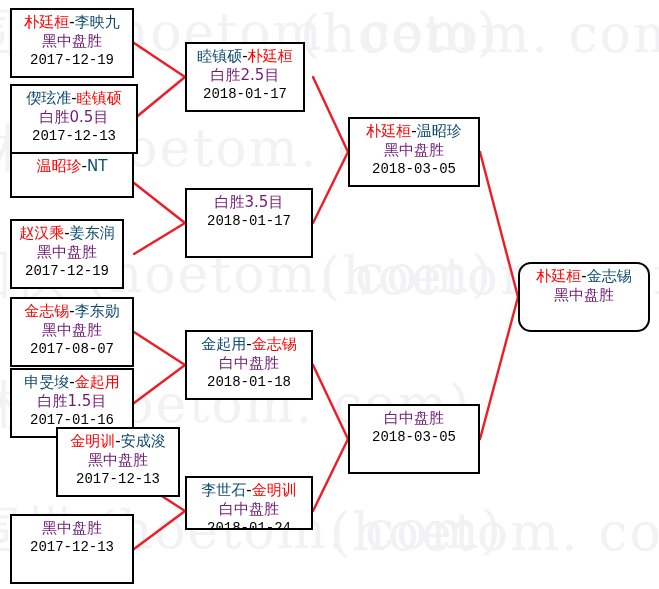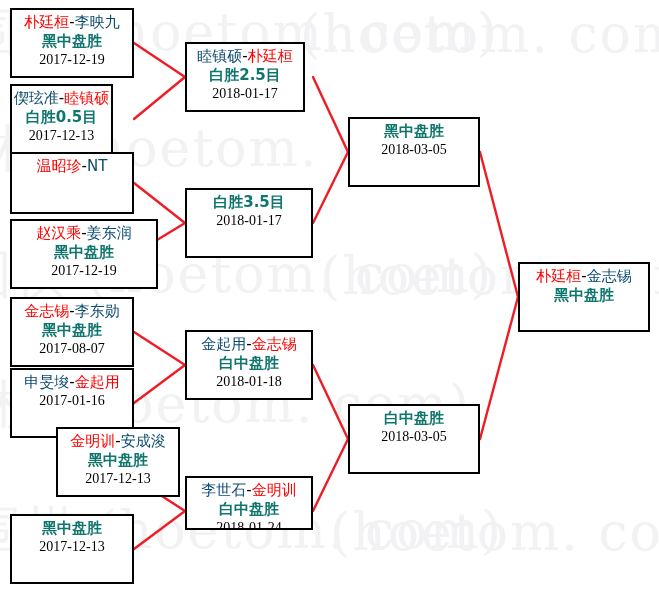--- a/index.html
+++ b/index.html
@@ -79,30 +79,29 @@
   }
   .player-lose {
     color: #0c4a6e;
   }
   .vs-dash {
     color: #000000;
   }
   .result-line {
     font-size: 15px;
     line-height: 19px;
-    color: #0f766e;
-    white-space: nowrap;
-    font-weight: bold;
+    color: #701a75;
+    white-space: nowrap;
   }
   .date-line {
     font-size: 14px;
     line-height: 18px;
     color: #000000;
     white-space: nowrap;
-    font-family: Liberation Serif, serif;
+    font-family: Liberation Mono, monospace;
   }
   .empty-body {
     height: 38px;
   }
 </style>
 </head>
 <body>
 
 <div id="bracket-root">
 
@@ -133,41 +132,42 @@
       <line x1="480" y1="152" x2="518" y2="297" stroke="#ee1c25" stroke-width="2.4" stroke-linecap="round"></line>
       <line x1="480" y1="439" x2="518" y2="297" stroke="#ee1c25" stroke-width="2.4" stroke-linecap="round"></line>
     </svg>
 
   <div id="boxes-layer">
       <div class="match-box" style="left: 10px; top: 8px; width: 124px; height: 70px;">
         <div class="pairing"><span class="player-win">朴廷桓</span><span class="vs-dash">-</span><span class="player-lose">李映九</span></div>
         <div class="result-line">黑中盘胜</div>
         <div class="date-line">2017-12-19</div>
       </div>
-      <div class="match-box" style="left: 10px; top: 84px; width: 103px; height: 70px;">
+      <div class="match-box" style="left: 10px; top: 84px; width: 128px; height: 70px;">
         <div class="pairing"><span class="player-lose">偰玹准</span><span class="vs-dash">-</span><span class="player-win">睦镇硕</span></div>
         <div class="result-line">白胜0.5目</div>
         <div class="date-line">2017-12-13</div>
       </div>
-      <div class="match-box" style="left: 10px; top: 152px; width: 124px; height: 62px;">
+      <div class="match-box" style="left: 10px; top: 152px; width: 124px; height: 46px;">
         <div class="pairing"><span class="player-win">温昭珍</span><span class="vs-dash">-</span><span class="player-lose">NT</span></div>
         <div class="empty-body"></div>
       </div>
-      <div class="match-box" style="left: 10px; top: 219px; width: 148px; height: 70px;">
+      <div class="match-box" style="left: 10px; top: 219px; width: 114px; height: 70px;">
         <div class="pairing"><span class="player-win">赵汉乘</span><span class="vs-dash">-</span><span class="player-lose">姜东润</span></div>
         <div class="result-line">黑中盘胜</div>
         <div class="date-line">2017-12-19</div>
       </div>
       <div class="match-box" style="left: 10px; top: 297px; width: 124px; height: 70px;">
         <div class="pairing"><span class="player-win">金志锡</span><span class="vs-dash">-</span><span class="player-lose">李东勋</span></div>
         <div class="result-line">黑中盘胜</div>
         <div class="date-line">2017-08-07</div>
       </div>
       <div class="match-box" style="left: 10px; top: 368px; width: 124px; height: 70px;">
         <div class="pairing"><span class="player-lose">申旻埈</span><span class="vs-dash">-</span><span class="player-win">金起用</span></div>
+        <div class="result-line">白胜1.5目</div>
         <div class="date-line">2017-01-16</div>
       </div>
       <div class="match-box" style="left: 10px; top: 427px; width: 124px; height: 70px; margin-left: 46px;">
         <div class="pairing"><span class="player-win">金明训</span><span class="vs-dash">-</span><span class="player-lose">安成浚</span></div>
         <div class="result-line">黑中盘胜</div>
         <div class="date-line">2017-12-13</div>
       </div>
       <div class="match-box" style="left: 10px; top: 514px; width: 124px; height: 70px;">
         <div class="result-line">黑中盘胜</div>
         <div class="date-line">2017-12-13</div>
@@ -185,26 +185,27 @@
         <div class="pairing"><span class="player-lose">金起用</span><span class="vs-dash">-</span><span class="player-win">金志锡</span></div>
         <div class="result-line">白中盘胜</div>
         <div class="date-line">2018-01-18</div>
       </div>
       <div class="match-box" style="left: 185px; top: 476px; width: 128px; height: 54px;">
         <div class="pairing"><span class="player-lose">李世石</span><span class="vs-dash">-</span><span class="player-win">金明训</span></div>
         <div class="result-line">白中盘胜</div>
         <div class="date-line">2018-01-24</div>
       </div>
       <div class="match-box" style="left: 348px; top: 117px; width: 132px; height: 70px;">
+        <div class="pairing"><span class="player-win">朴廷桓</span><span class="vs-dash">-</span><span class="player-lose">温昭珍</span></div>
         <div class="result-line">黑中盘胜</div>
         <div class="date-line">2018-03-05</div>
       </div>
       <div class="match-box" style="left: 348px; top: 404px; width: 132px; height: 70px;">
         <div class="result-line">白中盘胜</div>
         <div class="date-line">2018-03-05</div>
       </div>
-      <div class="match-box" style="left: 518px; top: 262px; width: 132px; height: 70px;">
+      <div class="match-box" style="left: 518px; top: 262px; width: 132px; height: 70px; border-radius: 13px;">
         <div class="pairing"><span class="player-win">朴廷桓</span><span class="vs-dash">-</span><span class="player-lose">金志锡</span></div>
         <div class="result-line">黑中盘胜</div>
       </div>
     </div>
 
 </div>
 
 </body></html>

